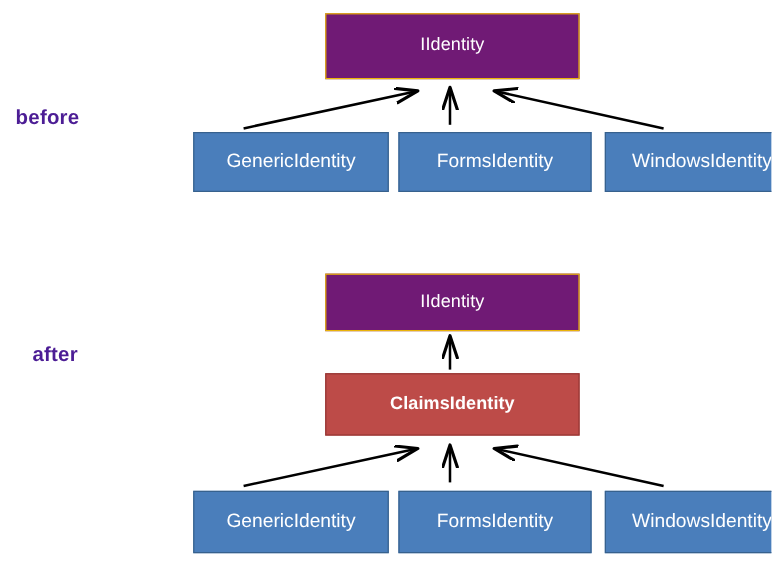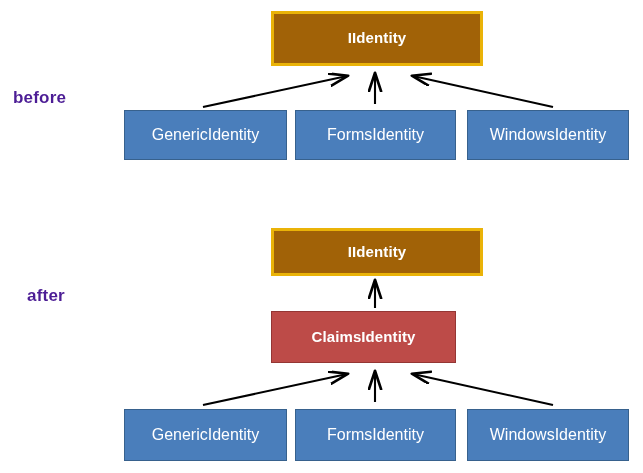--- a/index.html
+++ b/index.html
@@ -29,38 +29,39 @@
     position: absolute;
     box-sizing: border-box;
     display: flex;
     align-items: center;
     justify-content: center;
     text-align: center;
     color: #ffffff;
     line-height: 1.1;
   }
   .node-interface {
-    background: #a16207;
-    border: 3px solid #eab308;
+    background: #701a75;
+    border: 1px solid #eab308;
     font-size: 15px;
-    font-weight: bold;
+    font-weight: normal;
     letter-spacing: 0.1px;
   }
   .node-base {
     background: #bd4b48;
     border: 1px solid #943634;
     font-size: 15px;
     font-weight: bold;
     letter-spacing: 0.1px;
   }
   .node-impl {
     background: #4a7ebb;
     border: 1px solid #37618d;
     font-size: 16px;
     font-weight: normal;
+    margin-left: 37px;
   }
   .section-label {
     position: absolute;
     color: #4c1d95;
     font-size: 17px;
     font-weight: bold;
     letter-spacing: 0.2px;
     white-space: nowrap;
   }
 </style>
@@ -98,21 +99,21 @@
   <div class="node node-impl" style="left:124px; top:110px; width:163px; height:50px;">GenericIdentity</div>
 
   <div class="node node-impl" style="left:295px; top:110px; width:161px; height:50px;">FormsIdentity</div>
 
   <div class="node node-impl" style="left:467px; top:110px; width:162px; height:50px;">WindowsIdentity</div>
 
   <div class="section-label" style="left:27px; top:286px;">after</div>
 
   <div class="node node-interface" style="left:271px; top:228px; width:212px; height:48px;">IIdentity</div>
 
-  <div class="node node-base" style="left:271px; top:311px; width:185px; height:52px;">ClaimsIdentity</div>
+  <div class="node node-base" style="left:271px; top:311px; width:212px; height:52px;">ClaimsIdentity</div>
 
   <div class="node node-impl" style="left:124px; top:409px; width:163px; height:52px;">GenericIdentity</div>
 
   <div class="node node-impl" style="left:295px; top:409px; width:161px; height:52px;">FormsIdentity</div>
 
   <div class="node node-impl" style="left:467px; top:409px; width:162px; height:52px;">WindowsIdentity</div>
 
 </div>
 
 </body></html>

